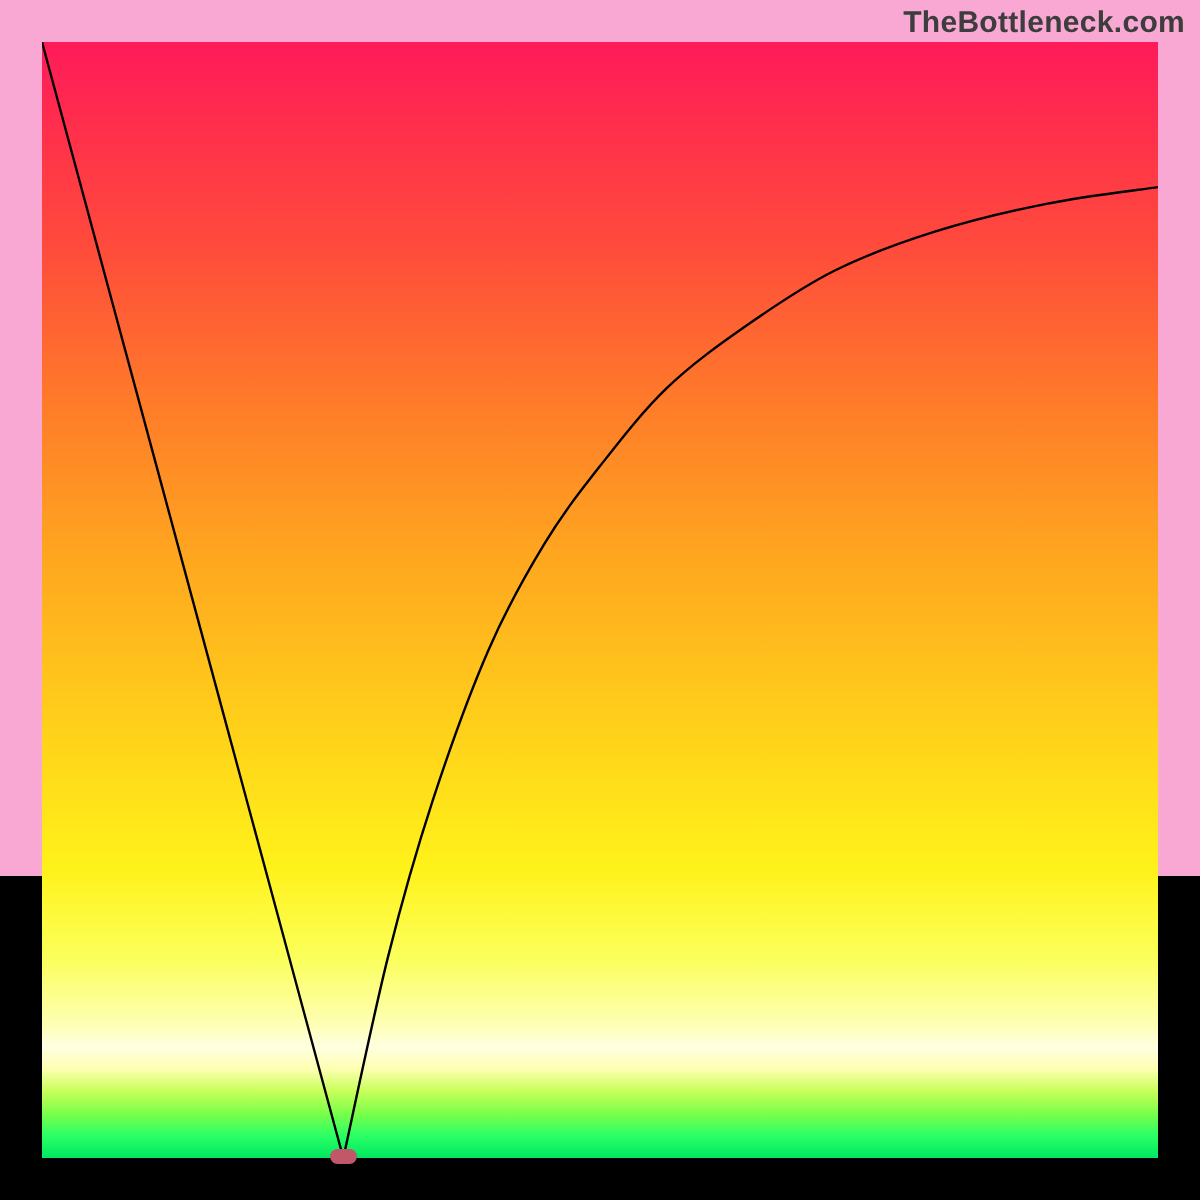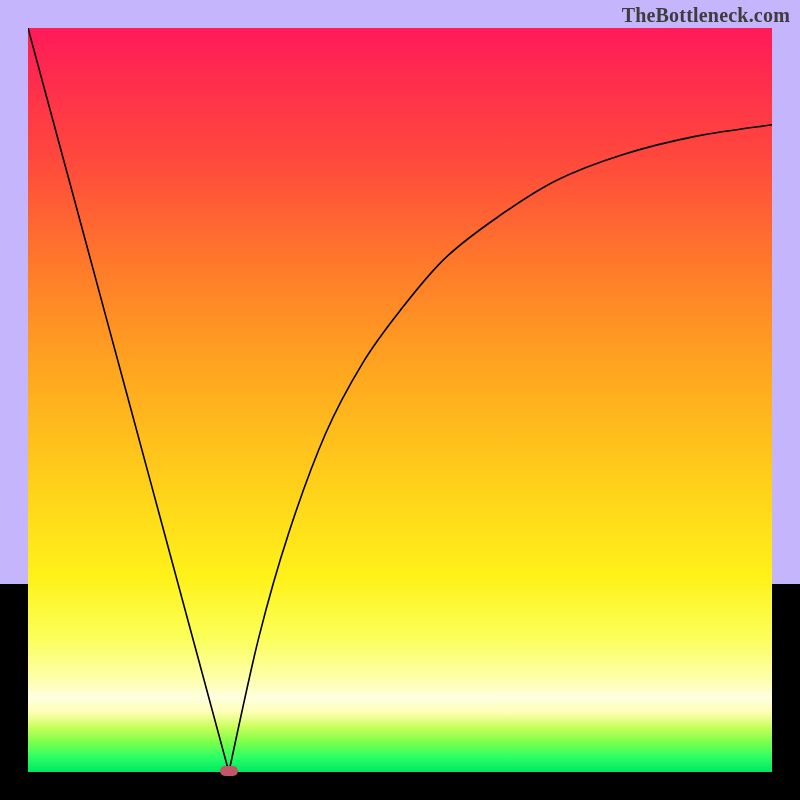--- a/index.html
+++ b/index.html
@@ -8,22 +8,21 @@
     width: 800px;
     height: 800px;
     overflow: hidden;
     font-family: Arial, Helvetica, sans-serif;
     background: #000;
   }
   .frame {
     position: relative;
     width: 800px;
     height: 584px;
-    background: #c4b5fd;
-    font-family: Liberation Serif, serif;
+    background: #f9a8d4;
   }
   
   .plot {
     position: absolute;
     left: 28px;
     top: 28px;
     width: 744px;
     height: 744px;
     
     background: linear-gradient(

